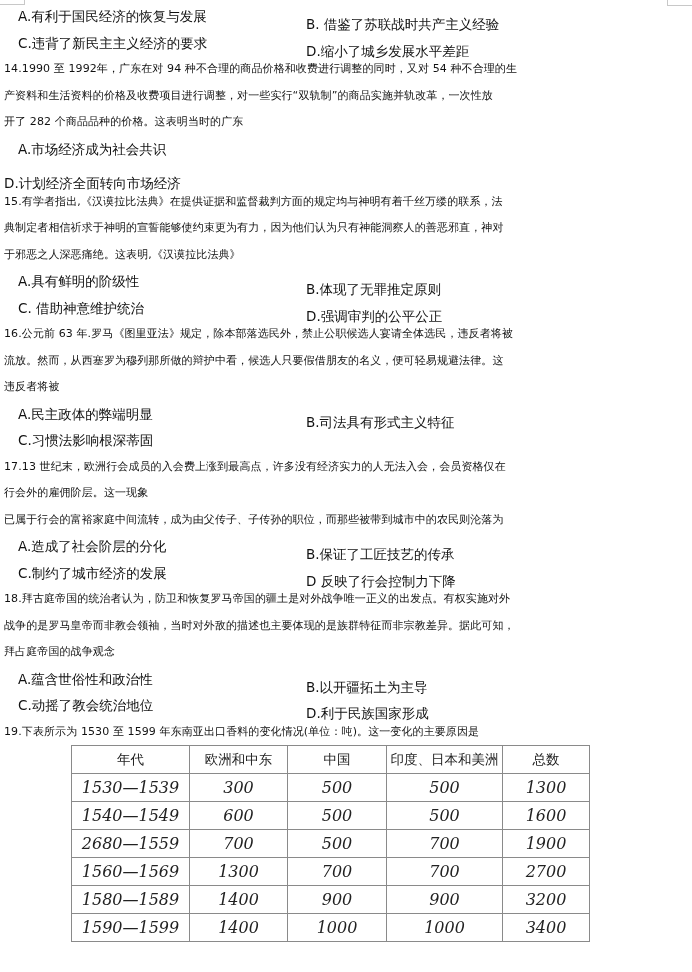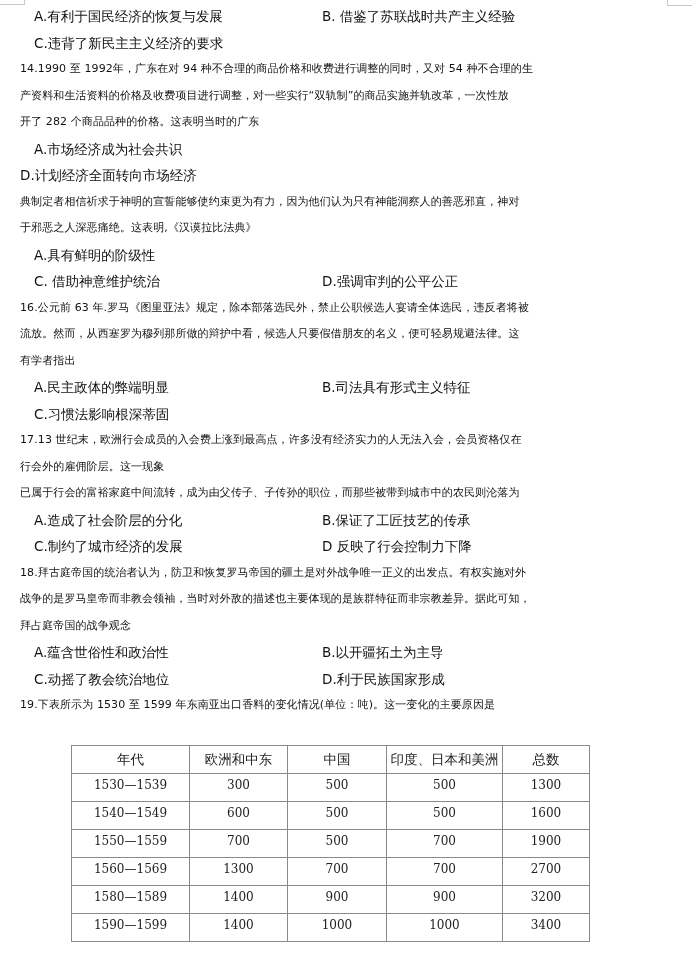--- a/index.html
+++ b/index.html
@@ -5,85 +5,88 @@
     html, body { margin: 0; padding: 0; background: #ffffff; }
     body {
       width: 692px; height: 972px; position: relative; overflow: hidden;
       font-family: "DejaVu Sans", "Liberation Sans", sans-serif;
       color: #111111;
     }
     .crop-mark { position: absolute; border-color: #c8c8c8; border-style: solid; }
     .crop-tl { left: 0; top: 0; width: 24px; height: 4px; border-width: 0 1px 1px 0; }
     .crop-tr { right: 0; top: 0; width: 24px; height: 5px; border-width: 0 0 1px 1px; }
 
-    .page { position: absolute; left: 20px; top: 0; width: 660px; }
+    .page { position: absolute; left: 4px; top: 0; width: 660px; }
     .line {
       font-size: 11px; line-height: 26.5px; height: 26.5px; white-space: nowrap;
       letter-spacing: 0.1px;
     }
     .opt-row { display: flex; height: 26.5px; line-height: 26.5px; font-size: 13.5px; }
     .opt { white-space: nowrap; }
     .opt.left { width: 288px; padding-left: 14px; }
-    .opt.right { padding-left: 0; }
+    .opt.right { padding-left: 0; margin-top: 8px; }
 
     .table-wrap { position: absolute; left: 45px; top: 745px; padding-left: 26px; }
     table { border-collapse: collapse; font-size: 12.5px; }
     td, th {
       border: 1px solid #8a8a8a; text-align: center; font-weight: normal;
       height: 26px; padding: 0; color: #222;
     }
     th { height: 27px; font-size: 13.5px; }
-    td { font-family: "DejaVu Serif", "Liberation Serif", serif; font-size: 12px; vertical-align: top; padding-top: 4px; height: 23px; }
+    td { font-family: "DejaVu Serif", "Liberation Serif", serif; font-size: 16px; vertical-align: top; padding-top: 4px; height: 23px; font-style: italic; }
     .c0 { width: 117px; } .c1 { width: 97px; } .c2 { width: 98px; }
     .c3 { width: 115px; } .c4 { width: 86px; margin-top: 40px; }
   </style>
 </head>
 <body>
 
 <div class="crop-mark crop-tl"></div>
 <div class="crop-mark crop-tr"></div>
 
 <div class="page">
 
   <div class="opt-row" style="margin-top:3px;">
     <div class="opt left">A.有利于国民经济的恢复与发展</div>
     <div class="opt right">B. 借鉴了苏联战时共产主义经验</div>
   </div>
   <div class="opt-row">
     <div class="opt left">C.违背了新民主主义经济的要求</div>
+    <div class="opt right">D.缩小了城乡发展水平差距</div>
   </div>
 
   <div>
     <div class="line">14.1990 至 1992年，广东在对  94  种不合理的商品价格和收费进行调整的同时，又对  54  种不合理的生</div>
     <div class="line">产资料和生活资料的价格及收费项目进行调整，对一些实行“双轨制”的商品实施并轨改革，一次性放</div>
     <div class="line">开了  282 个商品品种的价格。这表明当时的广东</div>
     <div class="opt-row">
       <div class="opt left">A.市场经济成为社会共识</div>
     </div>
     <div class="opt-row">
       <div class="opt right">D.计划经济全面转向市场经济</div>
     </div>
   </div>
 
   <div>
+    <div class="line">15.有学者指出,《汉谟拉比法典》在提供证据和监督裁判方面的规定均与神明有着千丝万缕的联系，法</div>
     <div class="line">典制定者相信祈求于神明的宣誓能够使约束更为有力，因为他们认为只有神能洞察人的善恶邪直，神对</div>
     <div class="line">于邪恶之人深恶痛绝。这表明,《汉谟拉比法典》</div>
     <div class="opt-row">
       <div class="opt left">A.具有鲜明的阶级性</div>
+      <div class="opt right">B.体现了无罪推定原则</div>
     </div>
     <div class="opt-row">
       <div class="opt left">C.  借助神意维护统治</div>
       <div class="opt right">D.强调审判的公平公正</div>
     </div>
   </div>
 
   <div>
     <div class="line">16.公元前 63 年.罗马《图里亚法》规定，除本部落选民外，禁止公职候选人宴请全体选民，违反者将被</div>
     <div class="line">流放。然而，从西塞罗为穆列那所做的辩护中看，候选人只要假借朋友的名义，便可轻易规避法律。这</div>
-    <div class="line">有学者指出</div>
+    <div class="line">违反者将被</div>
     <div class="opt-row">
       <div class="opt left">A.民主政体的弊端明显</div>
       <div class="opt right">B.司法具有形式主义特征</div>
     </div>
     <div class="opt-row">
       <div class="opt left">C.习惯法影响根深蒂固</div>
     </div>
   </div>
 
   <div>
@@ -139,21 +142,21 @@
         <td>1300</td>
       </tr>
       <tr>
         <td>1540—1549</td>
         <td>600</td>
         <td>500</td>
         <td>500</td>
         <td>1600</td>
       </tr>
       <tr>
-        <td>1550—1559</td>
+        <td>2680—1559</td>
         <td>700</td>
         <td>500</td>
         <td>700</td>
         <td>1900</td>
       </tr>
       <tr>
         <td>1560—1569</td>
         <td>1300</td>
         <td>700</td>
         <td>700</td>

